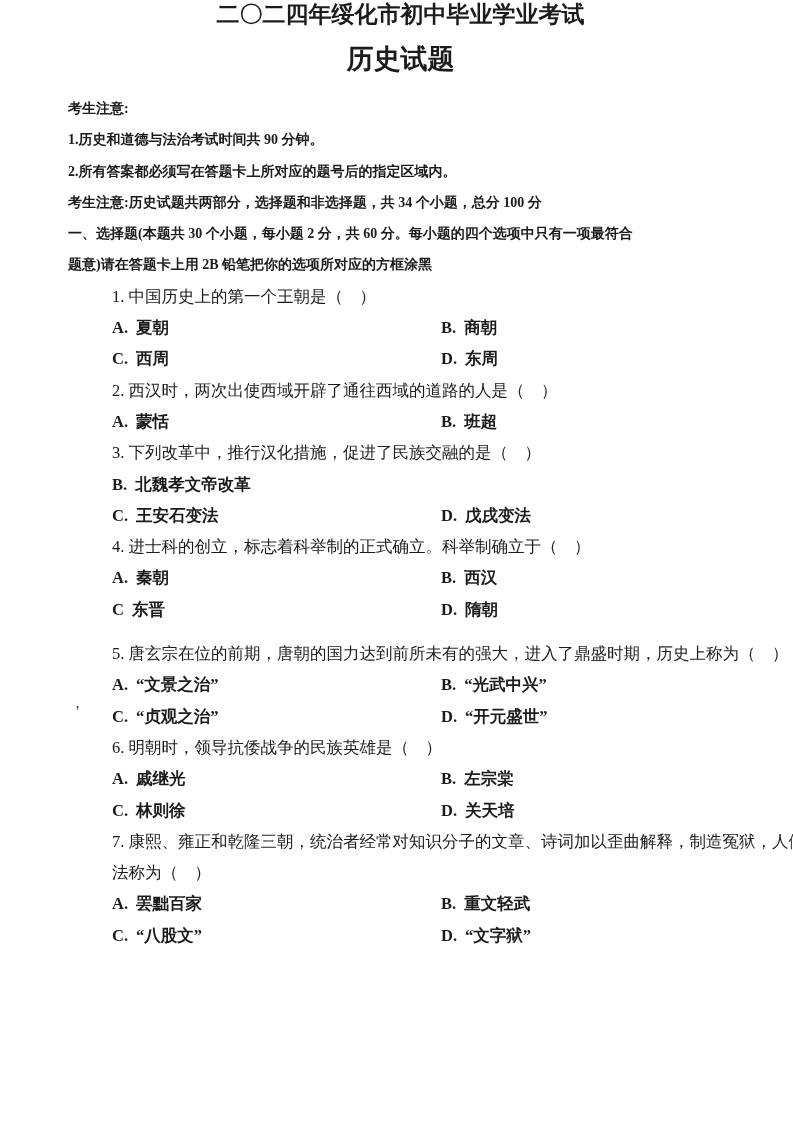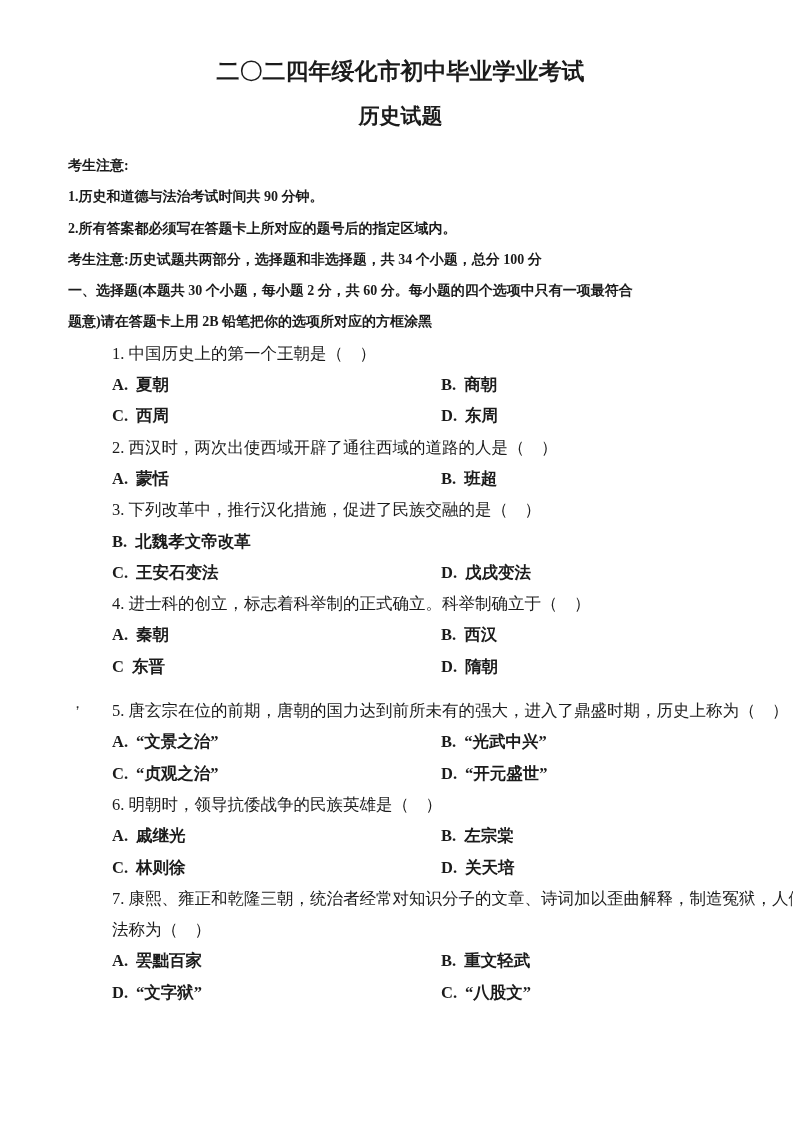--- a/index.html
+++ b/index.html
@@ -10,30 +10,29 @@
     height: 1122px;
     margin: 0 auto;
     background: #ffffff;
     color: #1b1b1b;
     font-family: "Liberation Serif", "DejaVu Serif", serif;
     overflow: hidden;
   }
   .content { padding: 0 60px 0 68px; }
   .title {
     margin: 0;
-    padding-top: 57px;
     font-size: 23px;
     font-weight: 700;
     line-height: 30px;
     text-align: center;
     white-space: nowrap;
   }
   .subtitle {
     margin: 16px 0 0 0;
-    font-size: 21px;
+    font-size: 27px;
     font-weight: 700;
     line-height: 27px;
     text-align: center;
     white-space: nowrap;
   }
   .notices { margin-top: 20px; }
   .line {
     height: 31.3px;
     line-height: 31.3px;
     white-space: nowrap;
@@ -141,22 +140,22 @@
           </div>
         </div>
         <div class="question">
           <div class="line stem">7. 康熙、雍正和乾隆三朝，统治者经常对知识分子的文章、诗词加以歪曲解释，制造冤狱，人们把这种做</div>
           <div class="line stem">法称为（　）</div>
           <div class="opt-row line">
             <div class="option"><span class="opt-label">A.</span><span class="opt-text">罢黜百家</span></div>
             <div class="option"><span class="opt-label">B.</span><span class="opt-text">重文轻武</span></div>
           </div>
           <div class="opt-row line">
+            <div class="option"><span class="opt-label">C.</span><span class="opt-text">“八股文”</span></div>
             <div class="option"><span class="opt-label">D.</span><span class="opt-text">“文字狱”</span></div>
-            <div class="option"><span class="opt-label">C.</span><span class="opt-text">“八股文”</span></div>
           </div>
         </div>
       </div>
 
   </div>
 
   <span class="stray">，</span>
 </div>
 
 </body></html>

